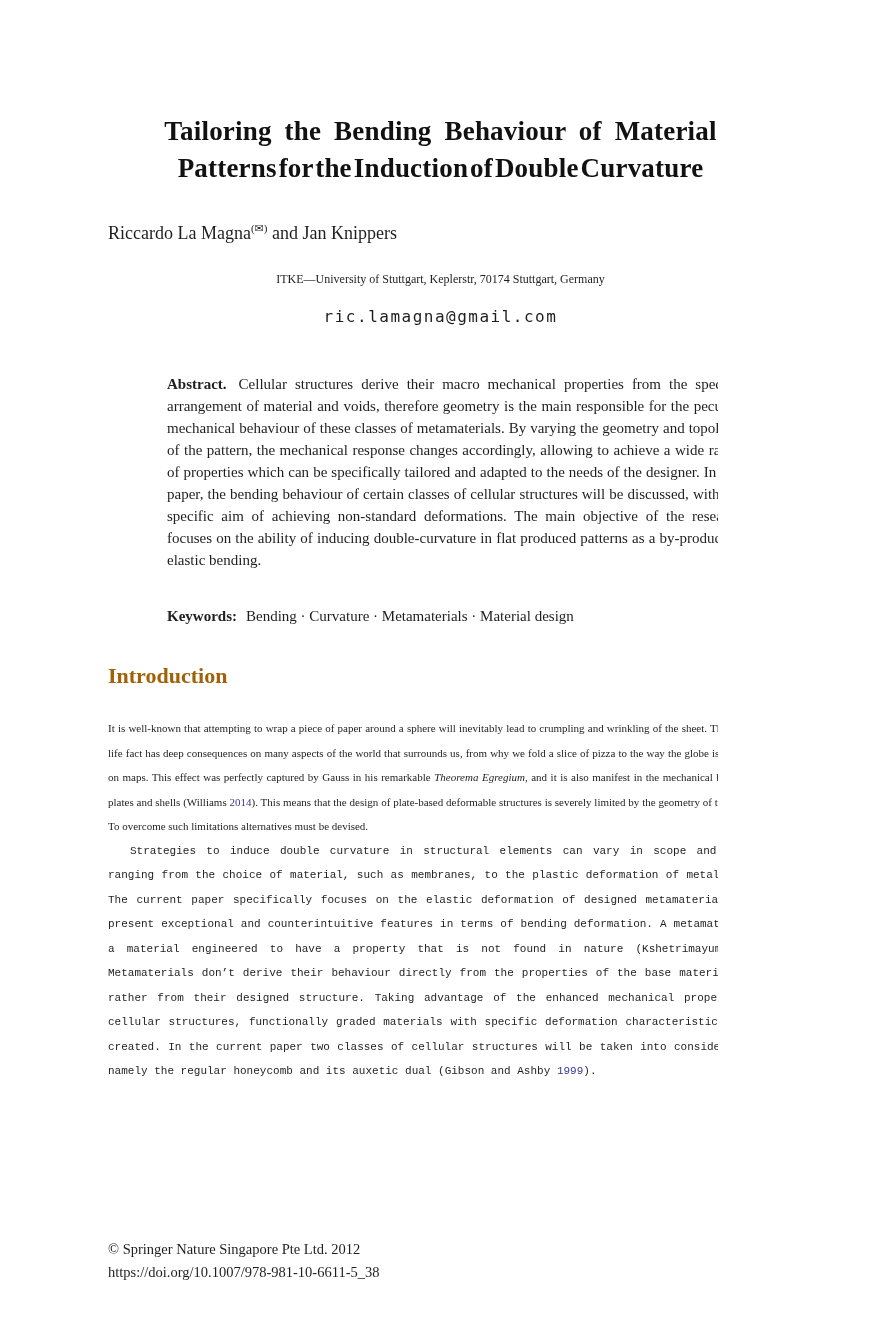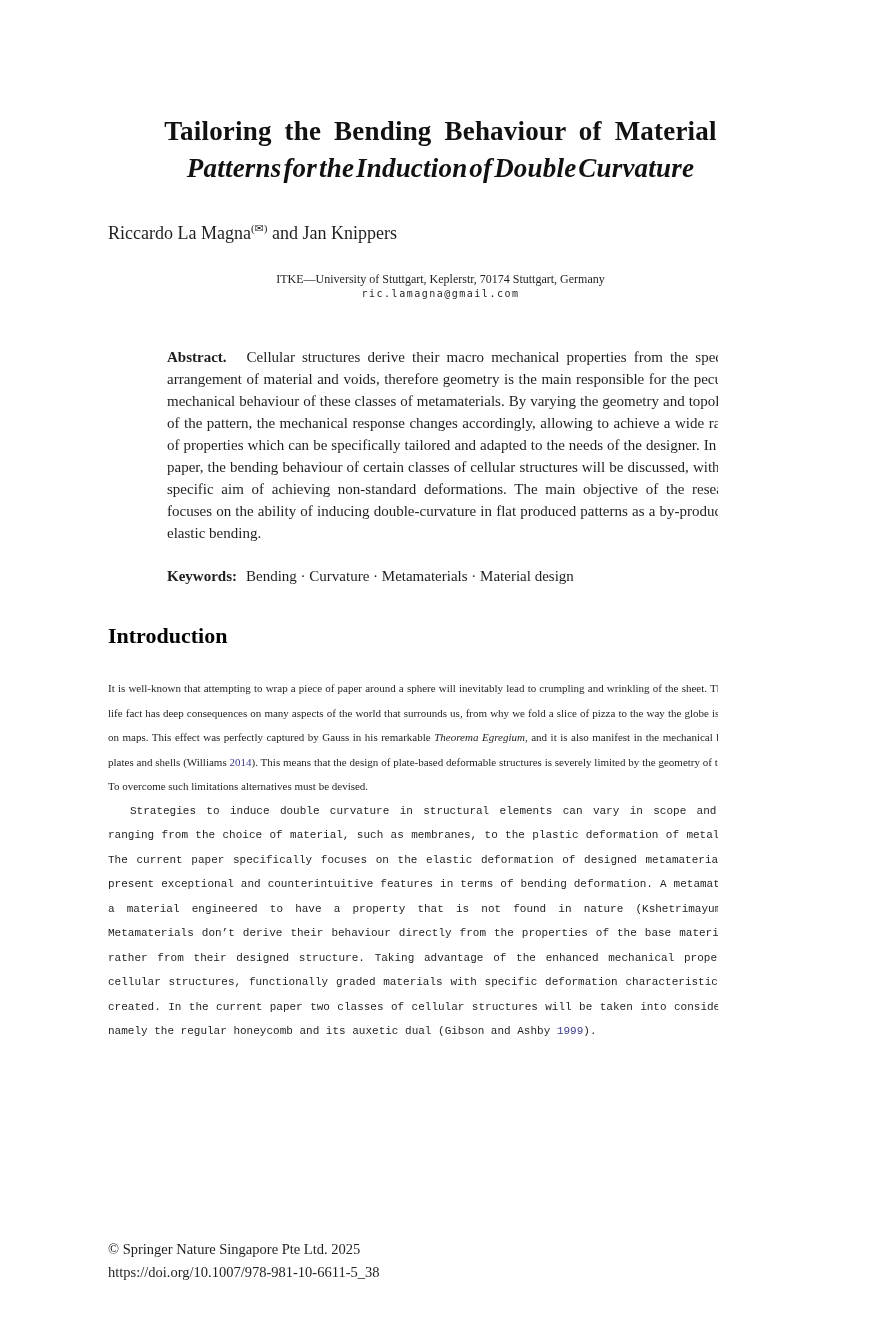--- a/index.html
+++ b/index.html
@@ -25,64 +25,64 @@
   .title {
     margin-top: 113px;
     text-align: center;
     font-weight: bold;
     font-size: 27px;
     line-height: 37px;
     color: #111111;
     letter-spacing: 0.2px;
   }
   .title .line1 { display: block; word-spacing: 6px; }
-  .title .line2 { display: block; word-spacing: -5px; font-style: italic; }
+  .title .line2 { display: block; word-spacing: -5px; }
   .authors {
     margin-top: 36px;
     text-align: left;
     font-size: 18px;
   }
   .authors sup {
     font-size: 11px;
     vertical-align: super;
     line-height: 0;
   }
   .affiliation {
     margin-top: 28px;
     text-align: center;
     font-size: 12px;
   }
   .email {
-    margin-top: 1px;
+    margin-top: 20px;
     text-align: center;
     font-family: "DejaVu Sans Mono", "Liberation Mono", monospace;
-    font-size: 10px;
+    font-size: 16px;
     letter-spacing: 1.5px;
   }
   .abstract {
     margin-top: 47px;
     margin-left: 59px;
     margin-right: 31px;
     font-size: 15px;
     line-height: 22px;
     text-align: justify;
   }
-  .abstract .label { font-weight: bold; padding-right: 20px; }
+  .abstract .label { font-weight: bold; padding-right: 12px; }
   .keywords {
-    margin-top: 24px;
+    margin-top: 37px;
     margin-left: 59px;
     margin-right: 31px;
     font-size: 15px;
   }
   .keywords .label { font-weight: bold; padding-right: 9px; }
   .section-heading {
     margin-top: 38px;
     font-size: 22px;
     font-weight: bold;
-    color: #000000;
+    color: #a16207;
   }
   .body-para {
     margin-top: 27px;
     margin-bottom: 0;
     font-size: 11px;
     line-height: 24.5px;
     text-align: justify;
   }
   .body-para + .body-para {
     margin-top: 0;
@@ -127,16 +127,16 @@
     </div>
 
     <h2 class="section-heading">Introduction</h2>
 
     <p class="body-para"><span>It is well-known that attempting to wrap a piece of paper around a sphere will inevitably lead to crumpling and wrinkling of the sheet. This everyday life fact has deep consequences on many aspects of the world that surrounds us, from why we fold a slice of pizza to the way the globe is represented on maps. This effect was perfectly captured by Gauss in his remarkable </span><span class="italic">Theorema Egregium</span><span>, and it is also manifest in the mechanical behaviour of plates and shells (Williams </span><span class="ref-link">2014</span><span>). This means that the design of plate-based deformable structures is severely limited by the geometry of the elements. To overcome such limitations alternatives must be devised.</span></p>
     <p class="body-para"><span>Strategies to induce double curvature in structural elements can vary in scope and nature, ranging from the choice of material, such as membranes, to the plastic deformation of metal sheets. The current paper specifically focuses on the elastic deformation of designed metamaterials which present exceptional and counterintuitive features in terms of bending deformation. A metamaterial is a material engineered to have a property that is not found in nature (Kshetrimayum </span><span class="ref-link">2004</span><span>). Metamaterials don’t derive their behaviour directly from the properties of the base materials, but rather from their designed structure. Taking advantage of the enhanced mechanical properties of cellular structures, functionally graded materials with specific deformation characteristics can be created. In the current paper two classes of cellular structures will be taken into considerations, namely the regular honeycomb and its auxetic dual (Gibson and Ashby </span><span class="ref-link">1999</span><span>).</span></p>
 
   </div>
 
   <div class="footer">
-    <div>© Springer Nature Singapore Pte Ltd.  2025</div>
+    <div>© Springer Nature Singapore Pte Ltd.  2012</div>
     <div>https://doi.org/10.1007/978-981-10-6611-5_38</div>
   </div>
 </div>
 
 </body></html>

